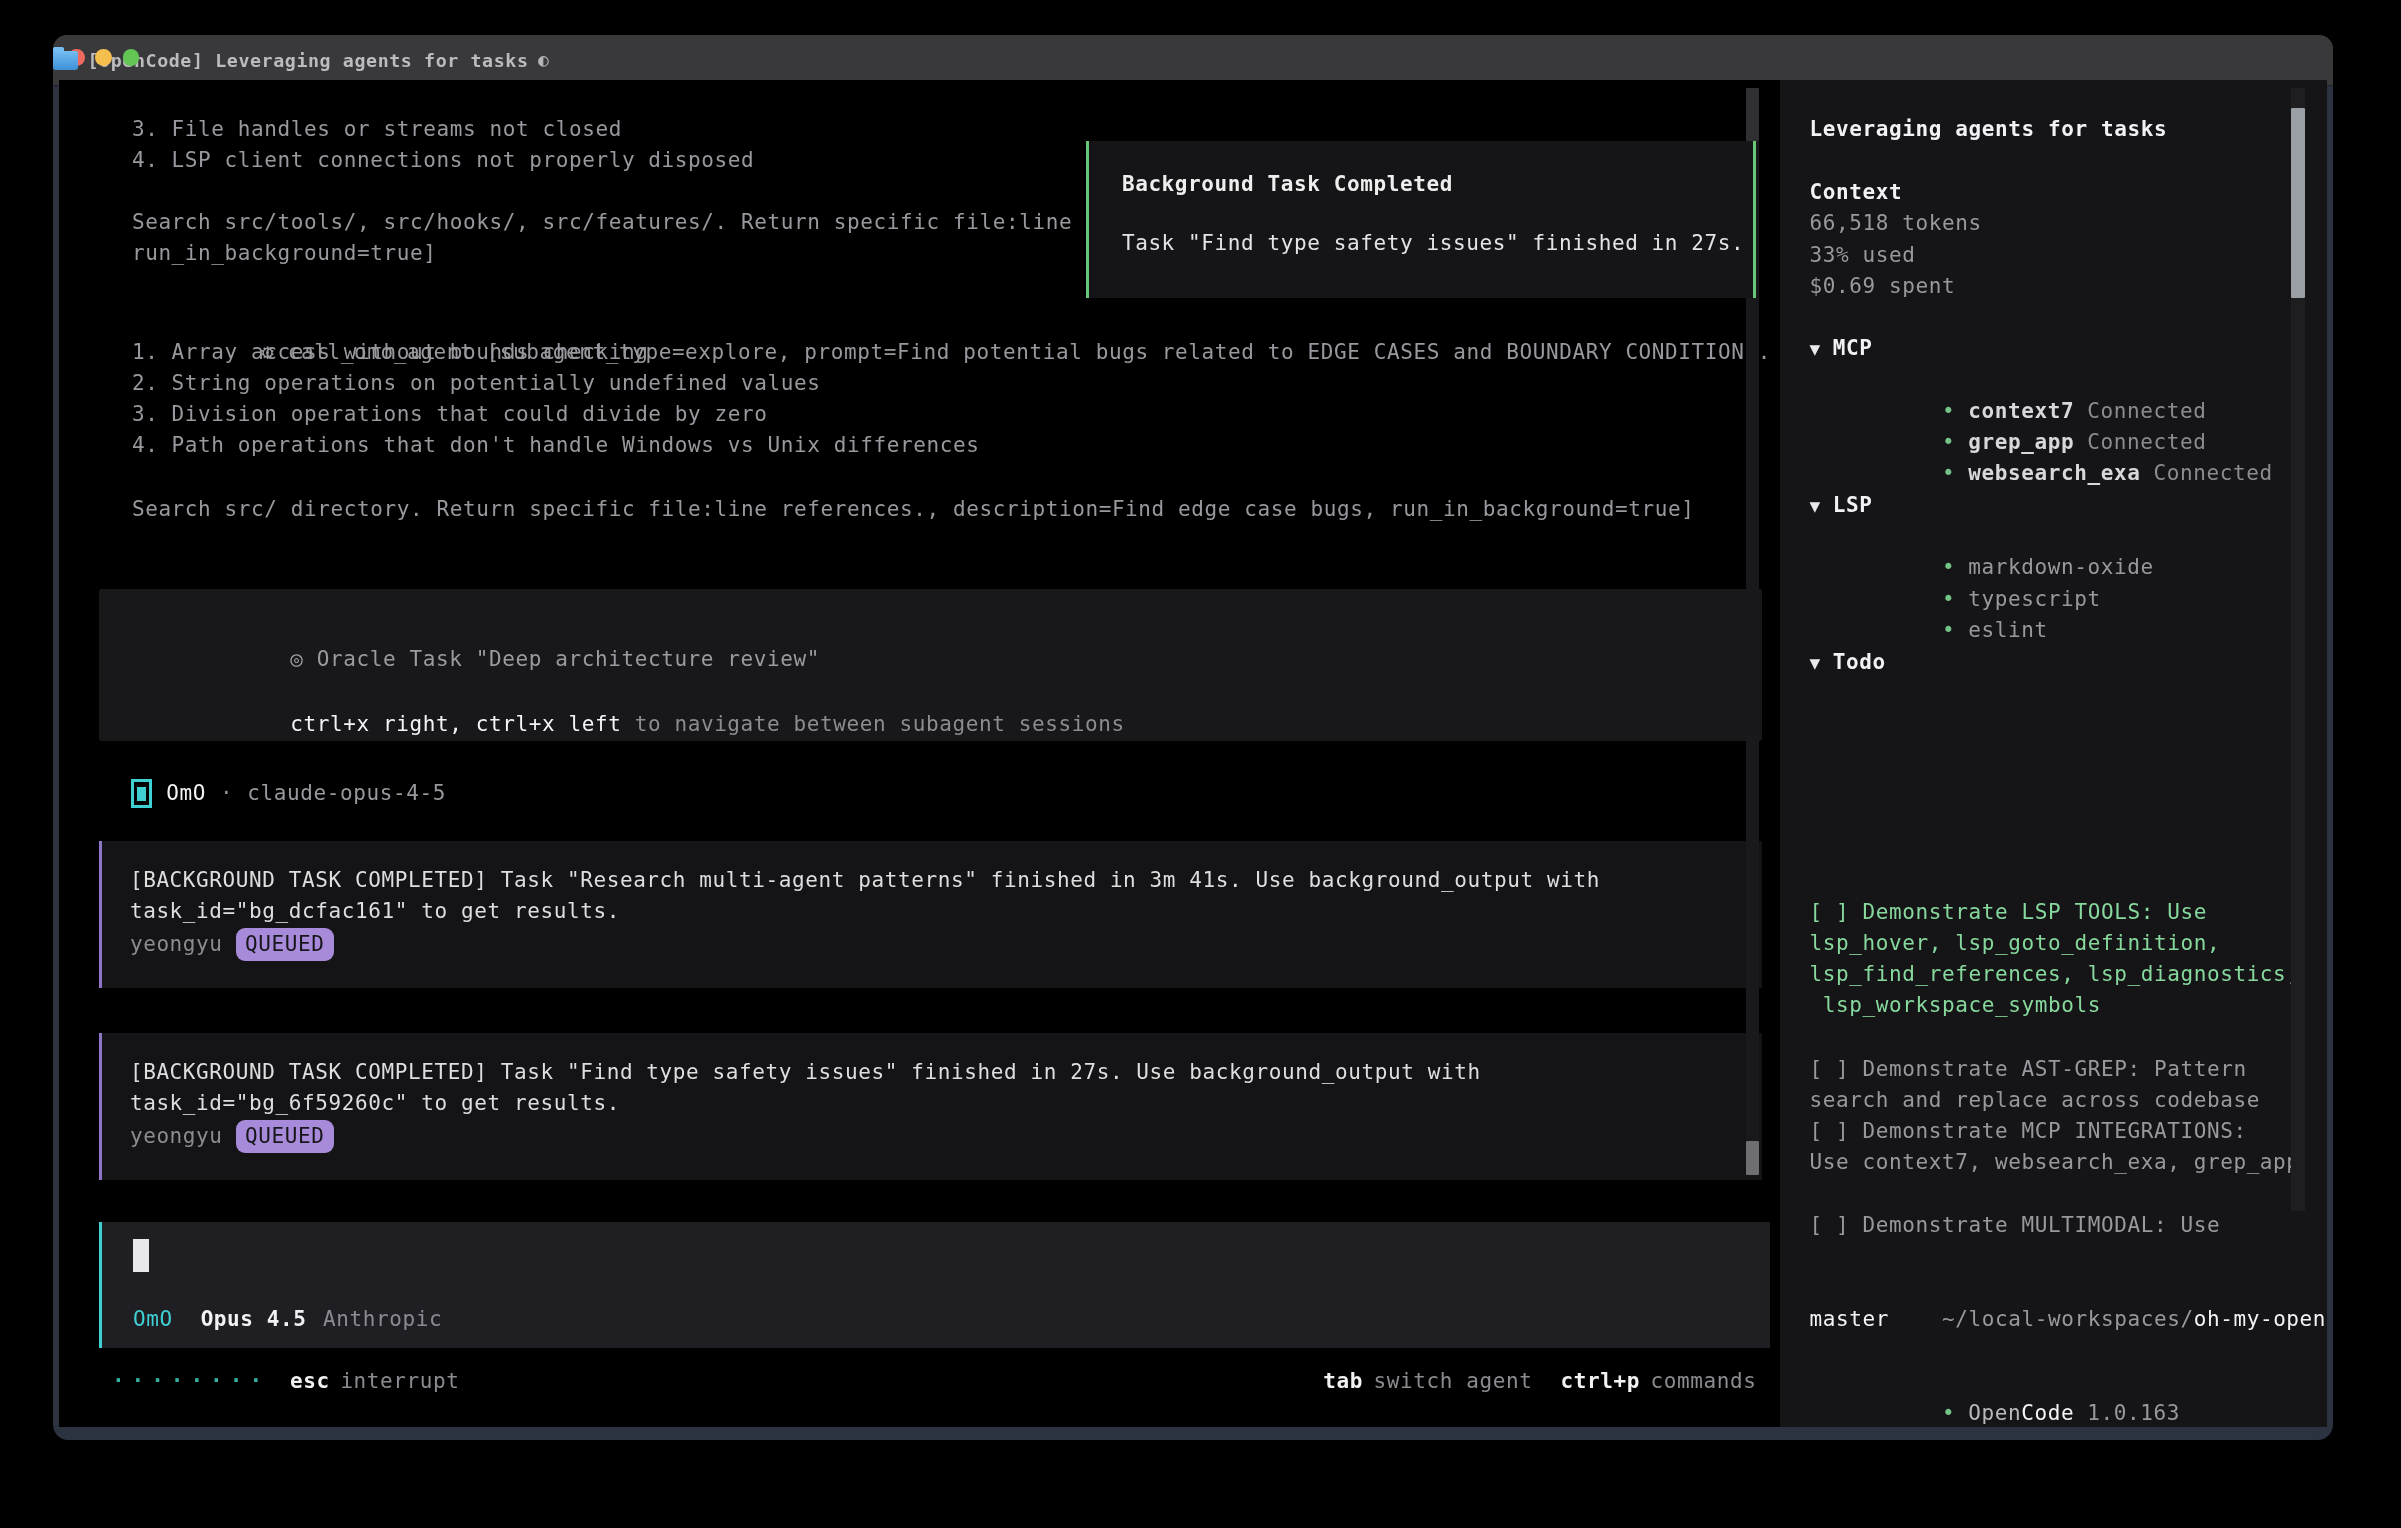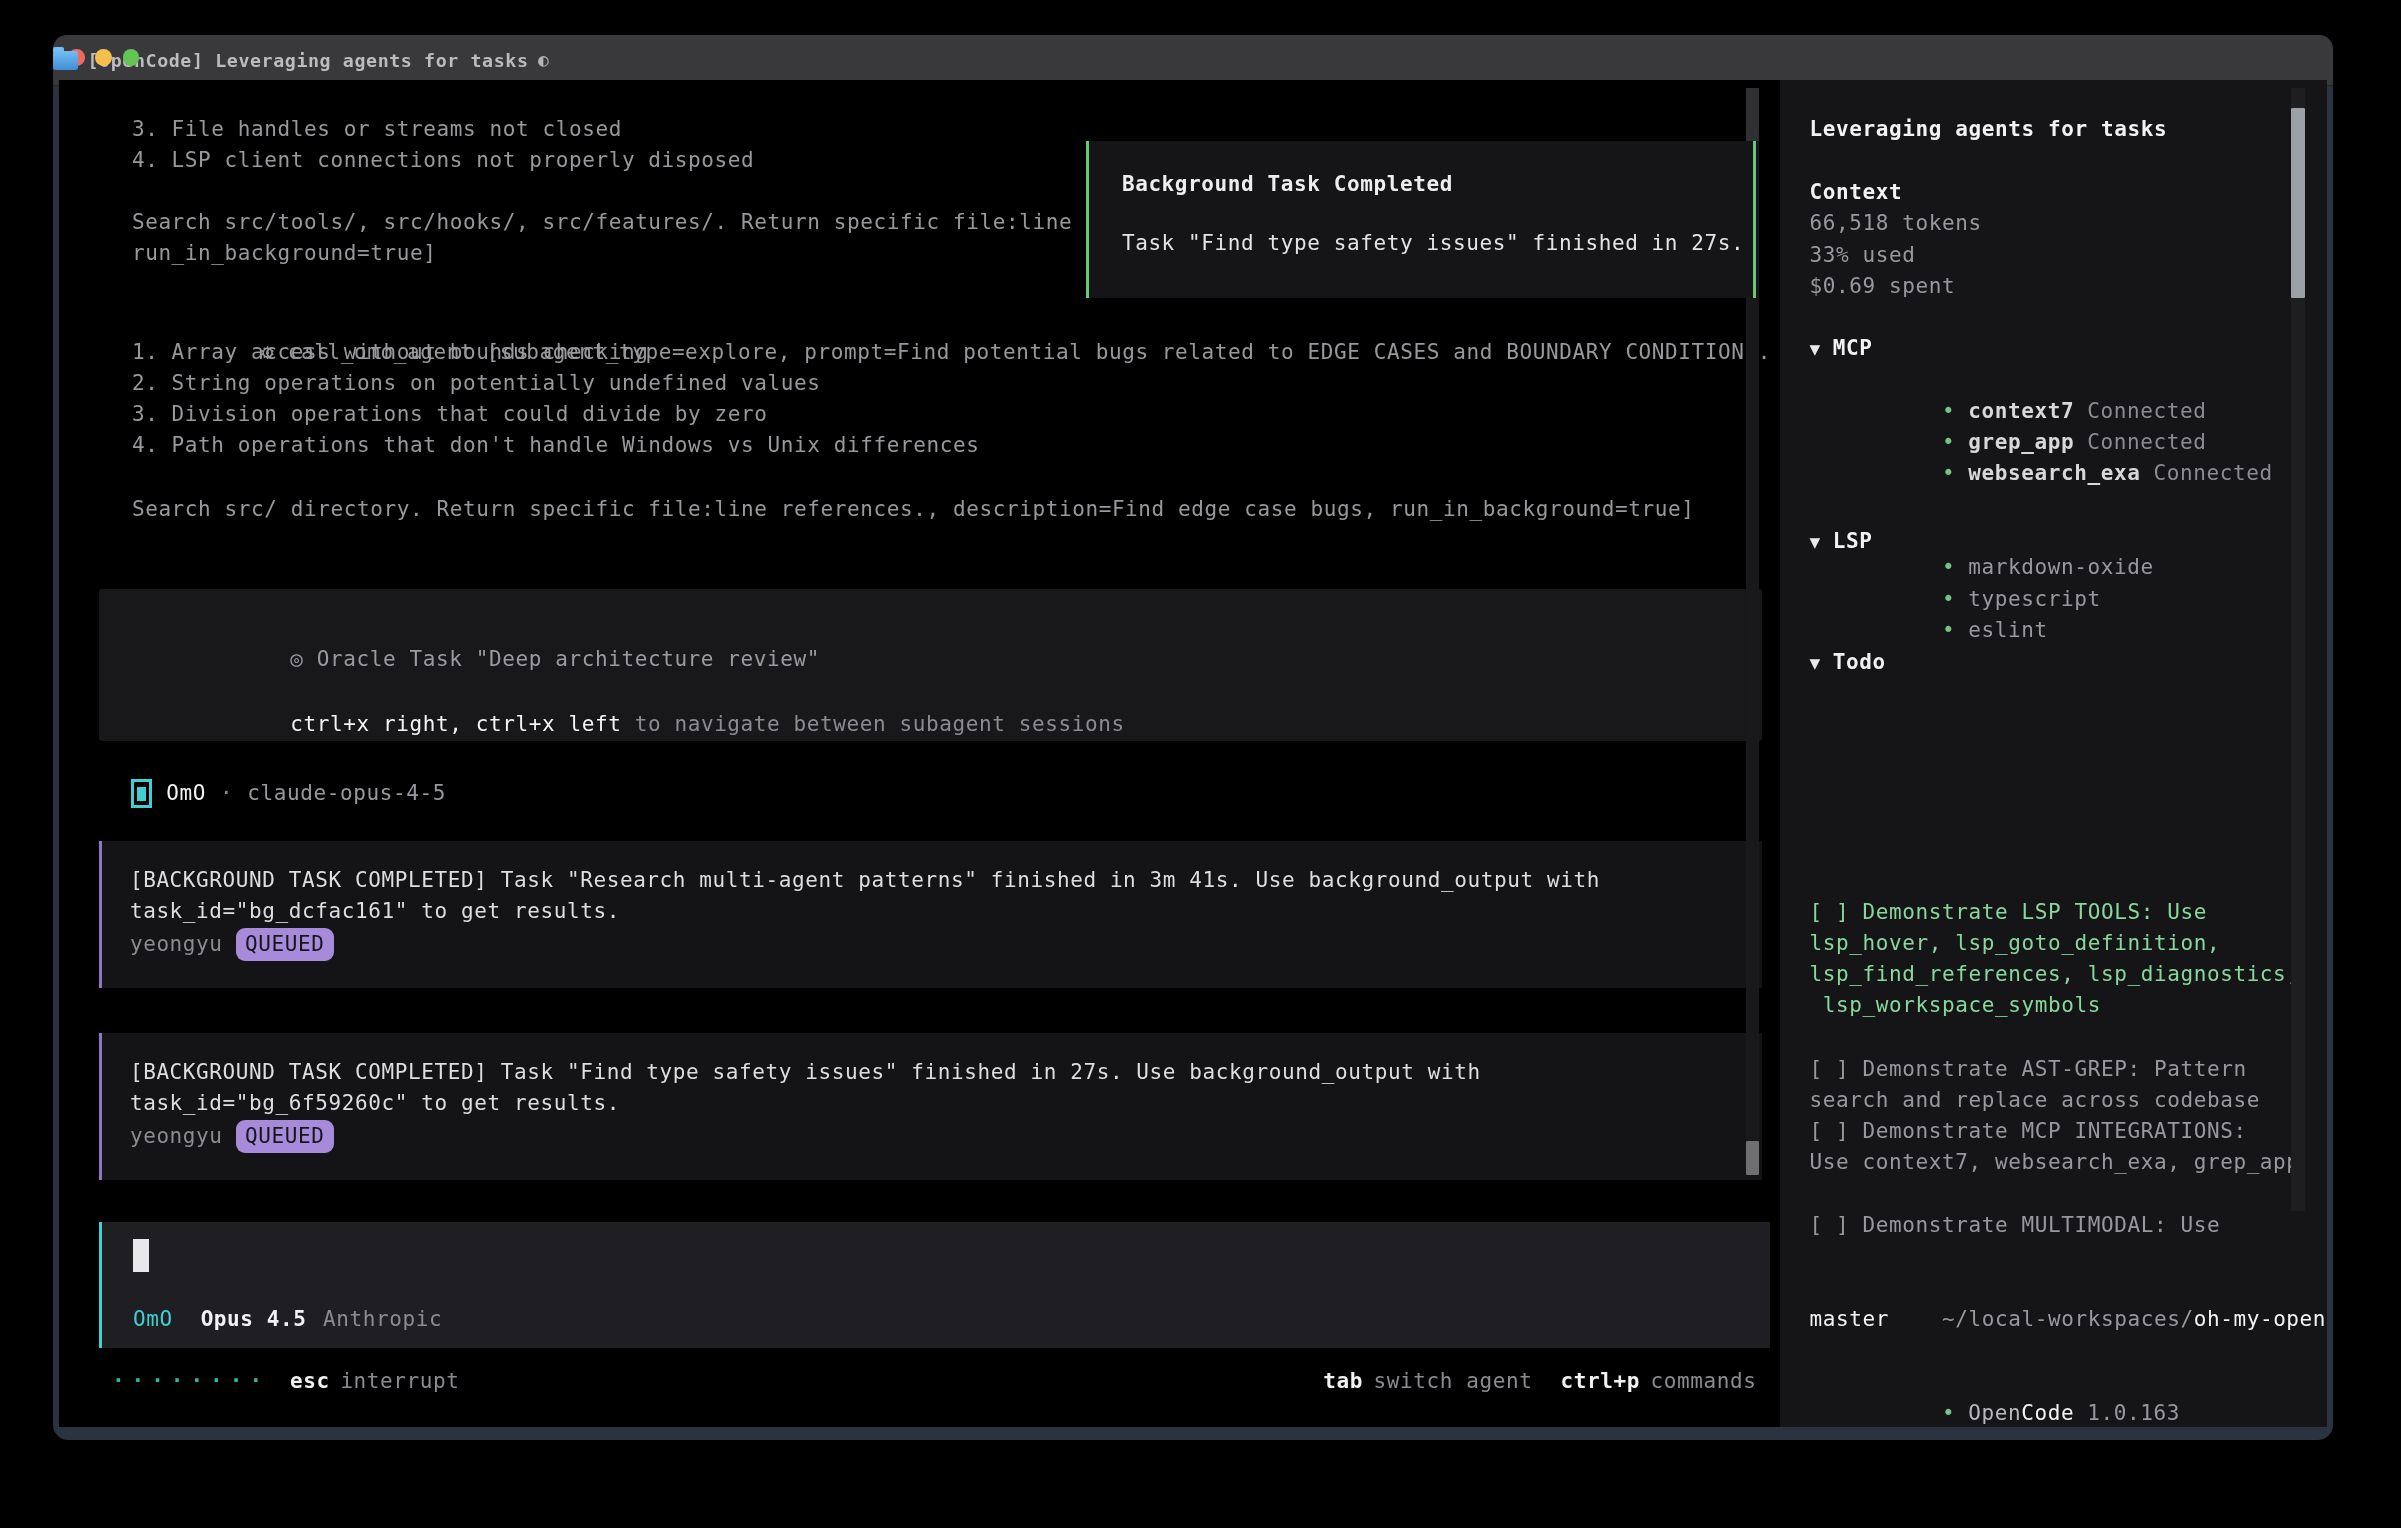--- a/index.html
+++ b/index.html
@@ -183,21 +183,21 @@
         <div class="abs sb-line" style="left:29.5px;top:285px;">
           <span class="bullet-green">•</span><span class="mcp-name">context7</span><span class="mcp-status">Connected</span>
         </div>
         <div class="abs sb-line" style="left:29.5px;top:316px;">
           <span class="bullet-green">•</span><span class="mcp-name">grep_app</span><span class="mcp-status">Connected</span>
         </div>
         <div class="abs sb-line" style="left:29.5px;top:347px;">
           <span class="bullet-green">•</span><span class="mcp-name">websearch_exa</span><span class="mcp-status">Connected</span>
         </div>
 
-        <div class="abs" style="left:29.5px;top:410px;margin-top:36px;">
+        <div class="abs" style="left:29.5px;top:410px;">
           <span class="tri">▼</span><span class="sb-head">LSP</span>
         </div>
         <div class="abs sb-line" style="left:29.5px;top:473px;">
           <span class="bullet-green">•</span><span class="gray">typescript</span>
         </div>
         <div class="abs sb-line" style="left:29.5px;top:441px;">
           <span class="bullet-green">•</span><span class="gray">markdown-oxide</span>
         </div>
         <div class="abs sb-line" style="left:29.5px;top:504px;">
           <span class="bullet-green">•</span><span class="gray">eslint</span>

